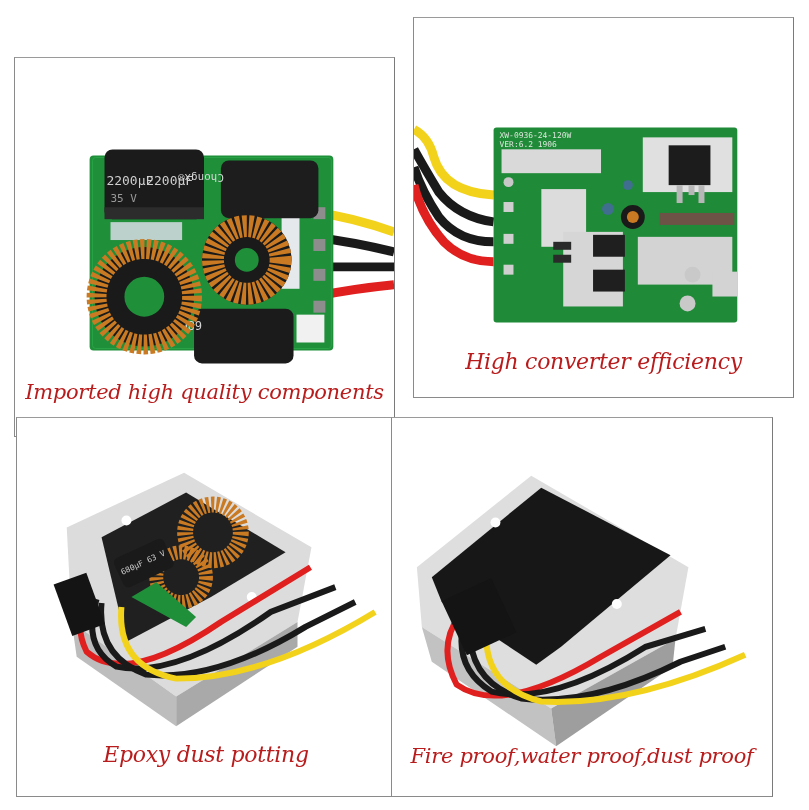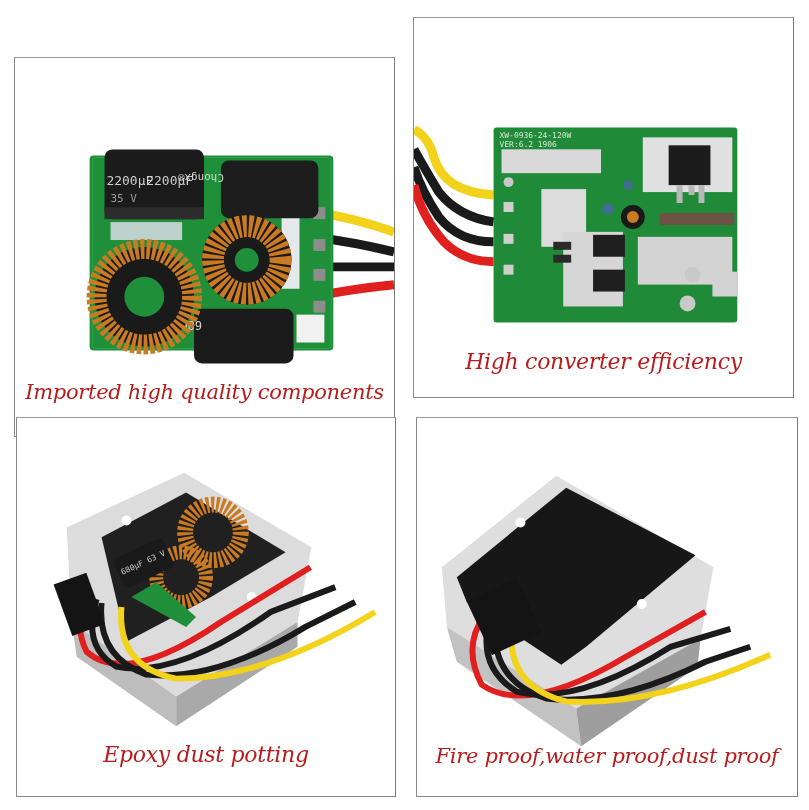--- a/index.html
+++ b/index.html
@@ -3,21 +3,21 @@
 <meta charset="utf-8">
 <style>
   html, body { margin: 0; padding: 0; background: #ffffff; }
   body { width: 809px; height: 810px; position: relative; overflow: hidden;
          font-family: "DejaVu Serif", serif; }
   .panel { position: absolute; background: #ffffff; box-sizing: border-box;
            border: 1.5px solid #8a8a8a; border-top-color: #9a9a9a; border-right-color: #7a7a7a; overflow: hidden; }
   #p1 { left: 14px; top: 18px; width: 381px; height: 380px; margin-top: 39px; }
   #p2 { left: 413px; top: 17px; width: 381px; height: 381px; }
   #p3 { left: 16px; top: 417px; width: 380px; height: 380px; }
-  #p4 { left: 416px; top: 417px; width: 382px; height: 380px; }
+  #p4 { left: 391px; top: 417px; width: 382px; height: 380px; }
   .photo { position: absolute; left: 0; top: 0; width: 100%; height: 100%; }
   .caption { position: absolute; left: 0; width: 100%; text-align: center;
              color: #b91c1c; font-family: "DejaVu Serif", serif; font-style: italic;
              font-size: 22px; letter-spacing: -0.3px; white-space: nowrap; }
   #p1 .caption { top: 322px; font-size: 21px; }
   #p2 .caption { top: 331px; text-align: center; }
   #p3 .caption { top: 324px; }
   #p4 .caption { top: 326px; font-size: 21px; }
 </style>
 </head>

